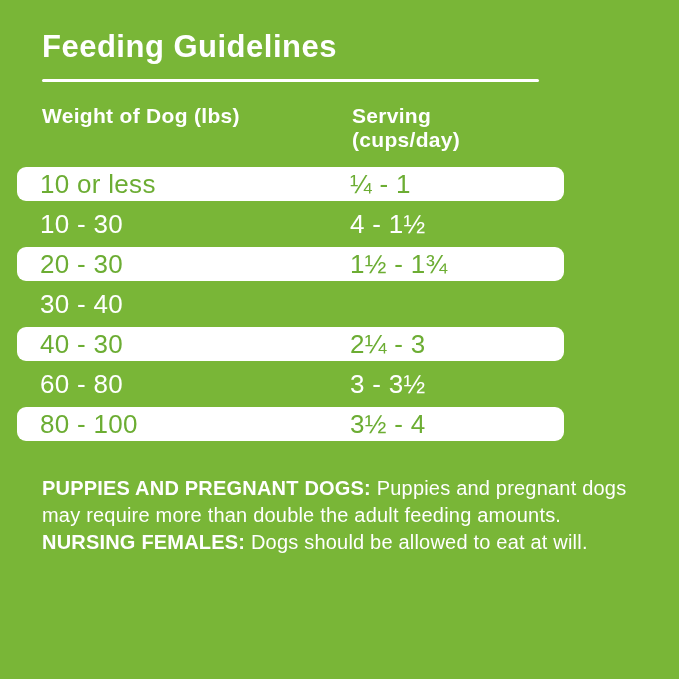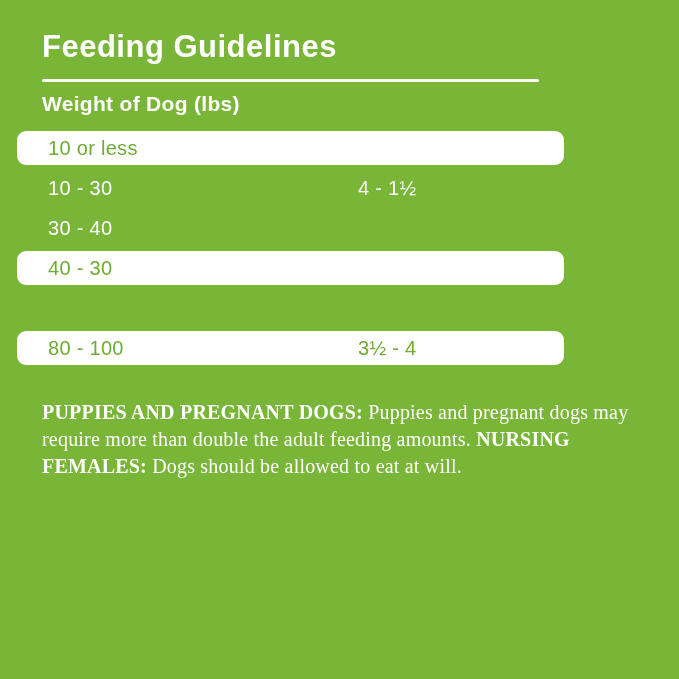--- a/index.html
+++ b/index.html
@@ -31,88 +31,96 @@
     line-height: 1.1;
   }
   .divider {
     margin-top: 15px;
     height: 3px;
     width: 100%;
     background: var(--white);
     border-radius: 2px;
   }
   .table-header {
-    margin-top: 10px;
+    margin-top: 22px;
     display: grid;
     grid-template-columns: 310px 1fr;
     color: var(--white);
     font-size: 21px;
     font-weight: bold;
     letter-spacing: 0.3px;
   }
   .table {
     margin: 15px -25px 0 -25px;
     display: flex;
     flex-direction: column;
     gap: 6px;
   }
   .row {
     height: 34px;
     border-radius: 9px;
     display: grid;
     grid-template-columns: 310px 1fr;
     align-items: center;
-    padding-left: 31px;
-    font-size: 20px;
+    padding-left: 23px;
+    font-size: 26px;
     letter-spacing: 0.3px;
   }
   .row-white {
     background: var(--white);
     color: var(--text-green);
   }
   .row-green {
     color: var(--white);
   }
   .note {
     margin: 34px 0 0 0;
     width: 597px;
     color: var(--white);
     font-size: 20px;
     line-height: 27px;
     letter-spacing: 0.2px;
-    font-family: Liberation Serif, serif;
   }
   .note .bold { font-weight: bold; }
 </style>
 </head>
 <body>
 
 <div class="page">
   <h1 class="title">Feeding Guidelines</h1>
   <div class="divider"></div>
 
   <div class="table-header">
     <div>Weight of Dog (lbs)</div>
+    <div>Serving (cups/day)</div>
   </div>
 
   <div class="table">
       <div class="row row-white">
     <div class="cell">10 or less</div>
+    <div class="cell">¼ - 1</div>
   </div>
       <div class="row row-green">
     <div class="cell">10 - 30</div>
     <div class="cell">4 - 1½</div>
+  </div>
+      <div class="row row-white">
+    <div class="cell">20 - 30</div>
+    <div class="cell">1½ - 1¾</div>
   </div>
       <div class="row row-green">
     <div class="cell">30 - 40</div>
   </div>
       <div class="row row-white">
     <div class="cell">40 - 30</div>
+    <div class="cell">2¼ - 3</div>
   </div>
       <div class="row row-green">
+    <div class="cell">60 - 80</div>
+    <div class="cell">3 - 3½</div>
   </div>
       <div class="row row-white">
     <div class="cell">80 - 100</div>
     <div class="cell">3½ - 4</div>
   </div>
     </div>
 
   <p class="note"><span class="bold">PUPPIES AND PREGNANT DOGS: </span><span>Puppies and pregnant dogs may require more than double the adult feeding amounts. </span><span class="bold">NURSING FEMALES: </span><span>Dogs should be allowed to eat at will.</span></p>
 </div>
 

